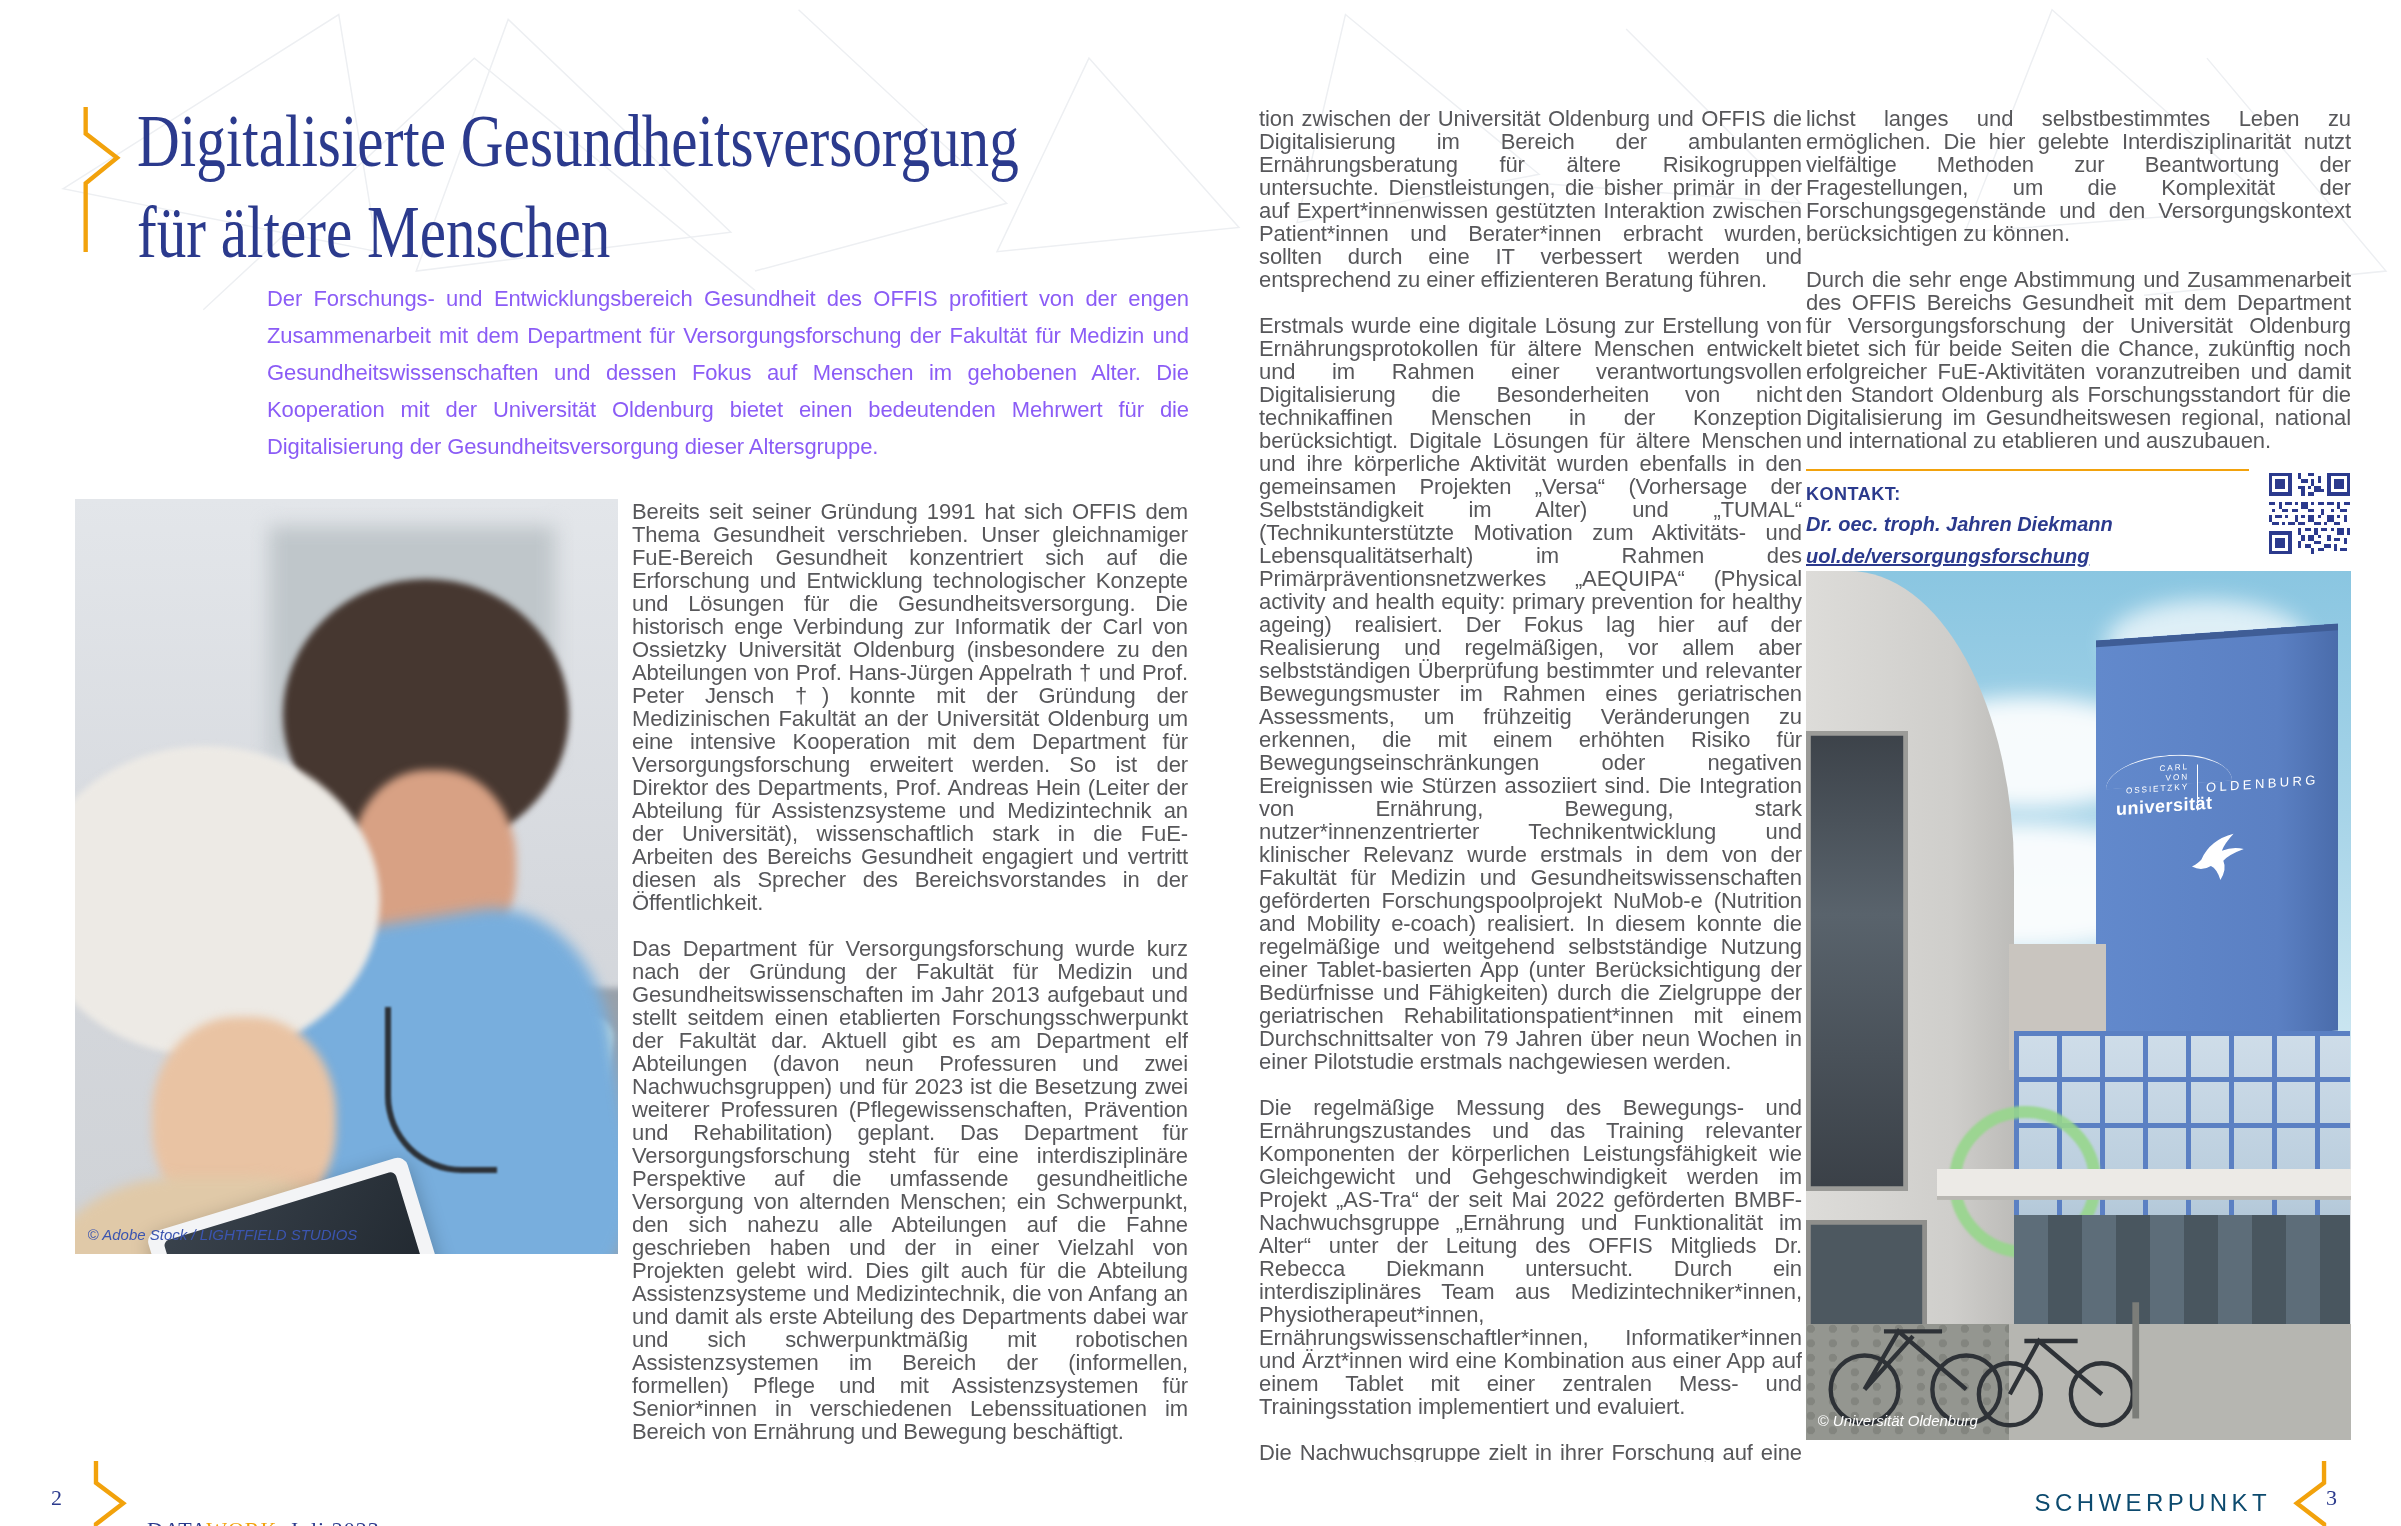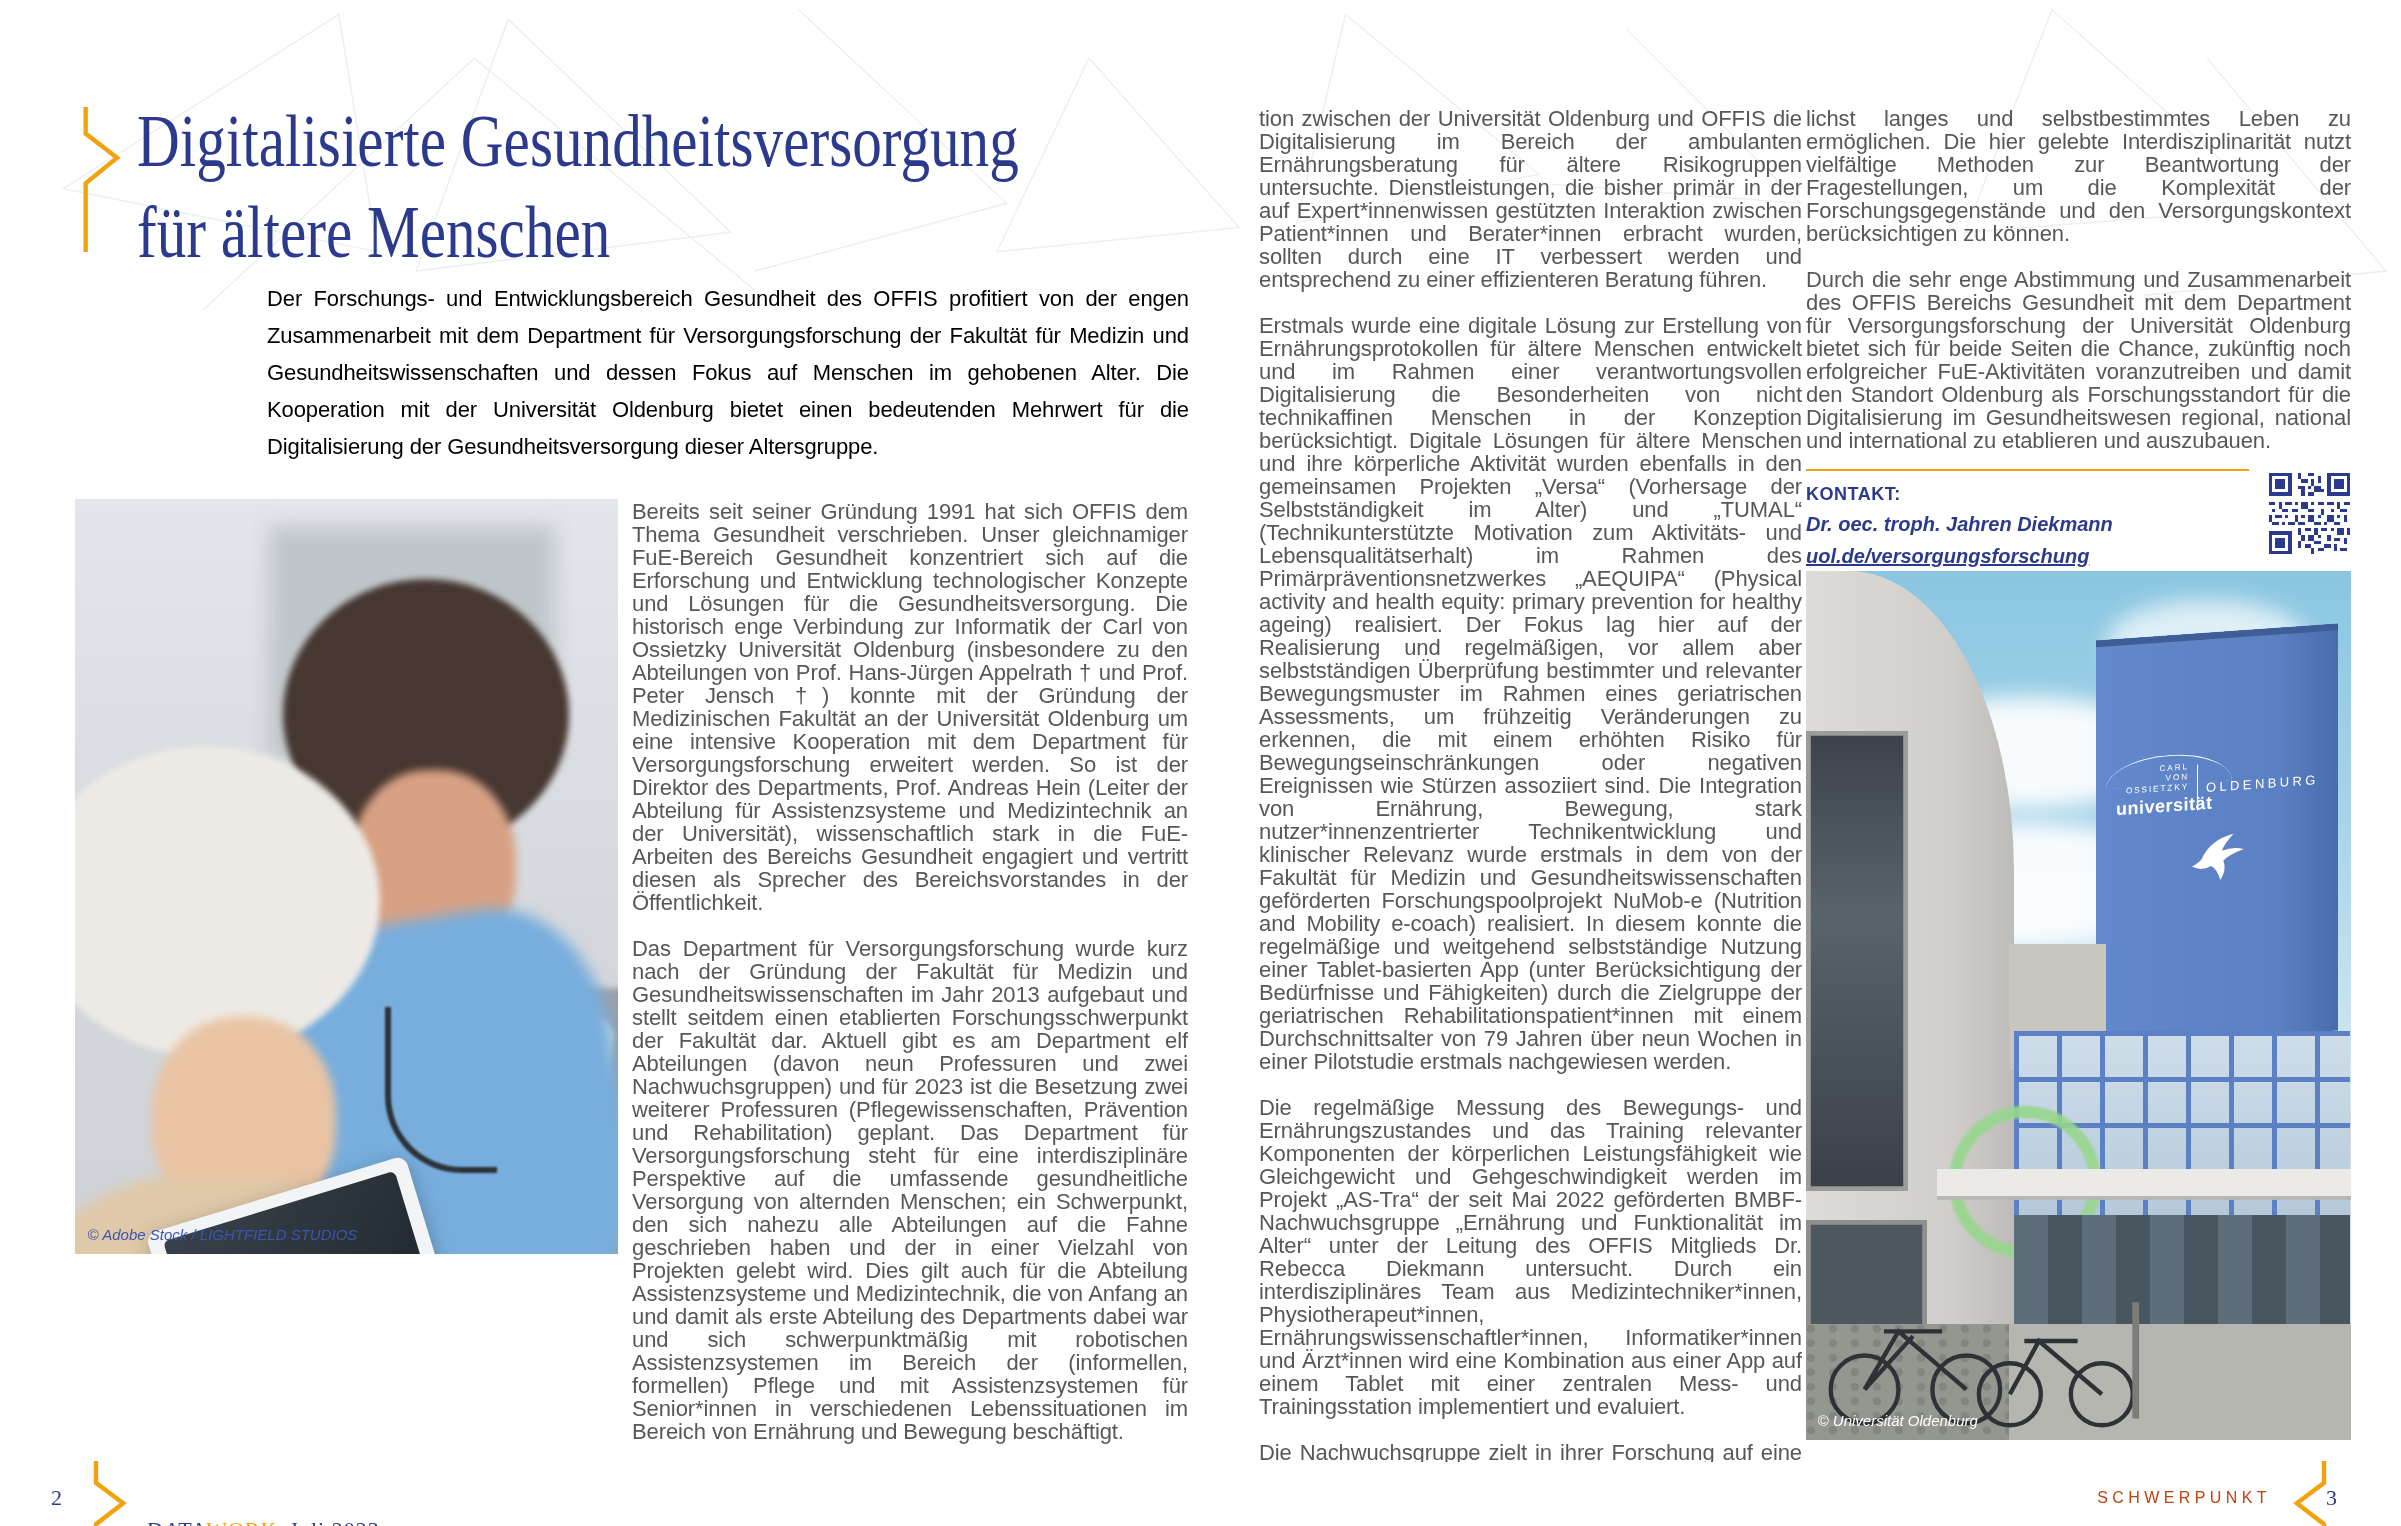--- a/index.html
+++ b/index.html
@@ -10,21 +10,21 @@
   
   .deco-svg{position:absolute;left:0;top:0;pointer-events:none;}
   
   .title-block{position:absolute;left:137px;top:96px;color:#2b3a8d;
     font-family:"Liberation Serif",serif;font-weight:400;
     font-size:74px;line-height:91px;white-space:nowrap;
     transform:scaleX(0.8);transform-origin:left top;}
   .title-bracket{position:absolute;left:83px;top:107px;}
   
   .intro{position:absolute;left:267px;top:280px;width:922px;
-    font-size:22px;line-height:37px;color:#000000;text-align:justify;letter-spacing:-0.1px;}
+    font-size:22px;line-height:37px;color:#8b5cf6;text-align:justify;letter-spacing:-0.1px;}
   
   .bodycol{position:absolute;font-size:22px;line-height:23px;color:#57575a;
     text-align:justify;letter-spacing:-0.1px;overflow:hidden;hyphens:auto;}
   .bodycol p{margin:0 0 23px 0;}
   #col1{left:632px;top:500px;width:556px;height:951px;}
   #col2{left:1259px;top:107px;width:543px;height:1355px;}
   #col3{left:1806px;top:107px;width:545px;height:368px;}
   
   .contact{position:absolute;left:1806px;top:469px;width:545px;}
   .contact-rule{width:443px;height:2.4px;background:#f2a20c;}
@@ -82,21 +82,21 @@
   .pr-entry{left:208px;top:644px;width:336px;height:121px;background:repeating-linear-gradient(90deg,#5d6d79 0 34px,#49565f 34px 68px);}
   .pr-pave{left:0;top:753px;width:100%;height:116px;background:#b6b6b1;}
   .pr-cobble{left:0;top:753px;width:203px;height:116px;background:radial-gradient(circle at 4.8px 4.8px,#83857f 3.9px,transparent 4.4px) 0 0/22px 14.5px,#949690;}
   .pr-bikes{position:absolute;left:14.5px;top:673px;z-index:5;}
   
   .pagenum{position:absolute;top:1485px;font-family:"Liberation Serif",serif;font-size:22px;color:#2b3a8d;}
   #pagenum-left{left:51px;}
   #pagenum-right{left:2326px;}
   .brand{position:absolute;left:147px;top:1485px;font-family:"Liberation Serif",serif;font-size:22px;letter-spacing:1px;color:#2b3a8d;white-space:nowrap;margin-top:32px;}
   .brand .work{color:#f2a20c;}
-  .section-label{position:absolute;right:130px;top:1489px;font-size:16px;letter-spacing:4.4px;color:#c2410c;white-space:nowrap;}
+  .section-label{position:absolute;right:130px;top:1489px;font-size:24px;letter-spacing:4.4px;color:#0c4a6e;white-space:nowrap;}
   .footer-bracket{position:absolute;}
   #fb-left{left:93px;top:1461px;}
   #fb-right{left:2289px;top:1461px;}
 </style>
 </head>
 <body>
 
 <div id="spread">
 
   <svg class="deco-svg" width="2401" height="726" viewBox="0 0 4961 1500" fill="none" stroke="#edeff2" stroke-width="3">

